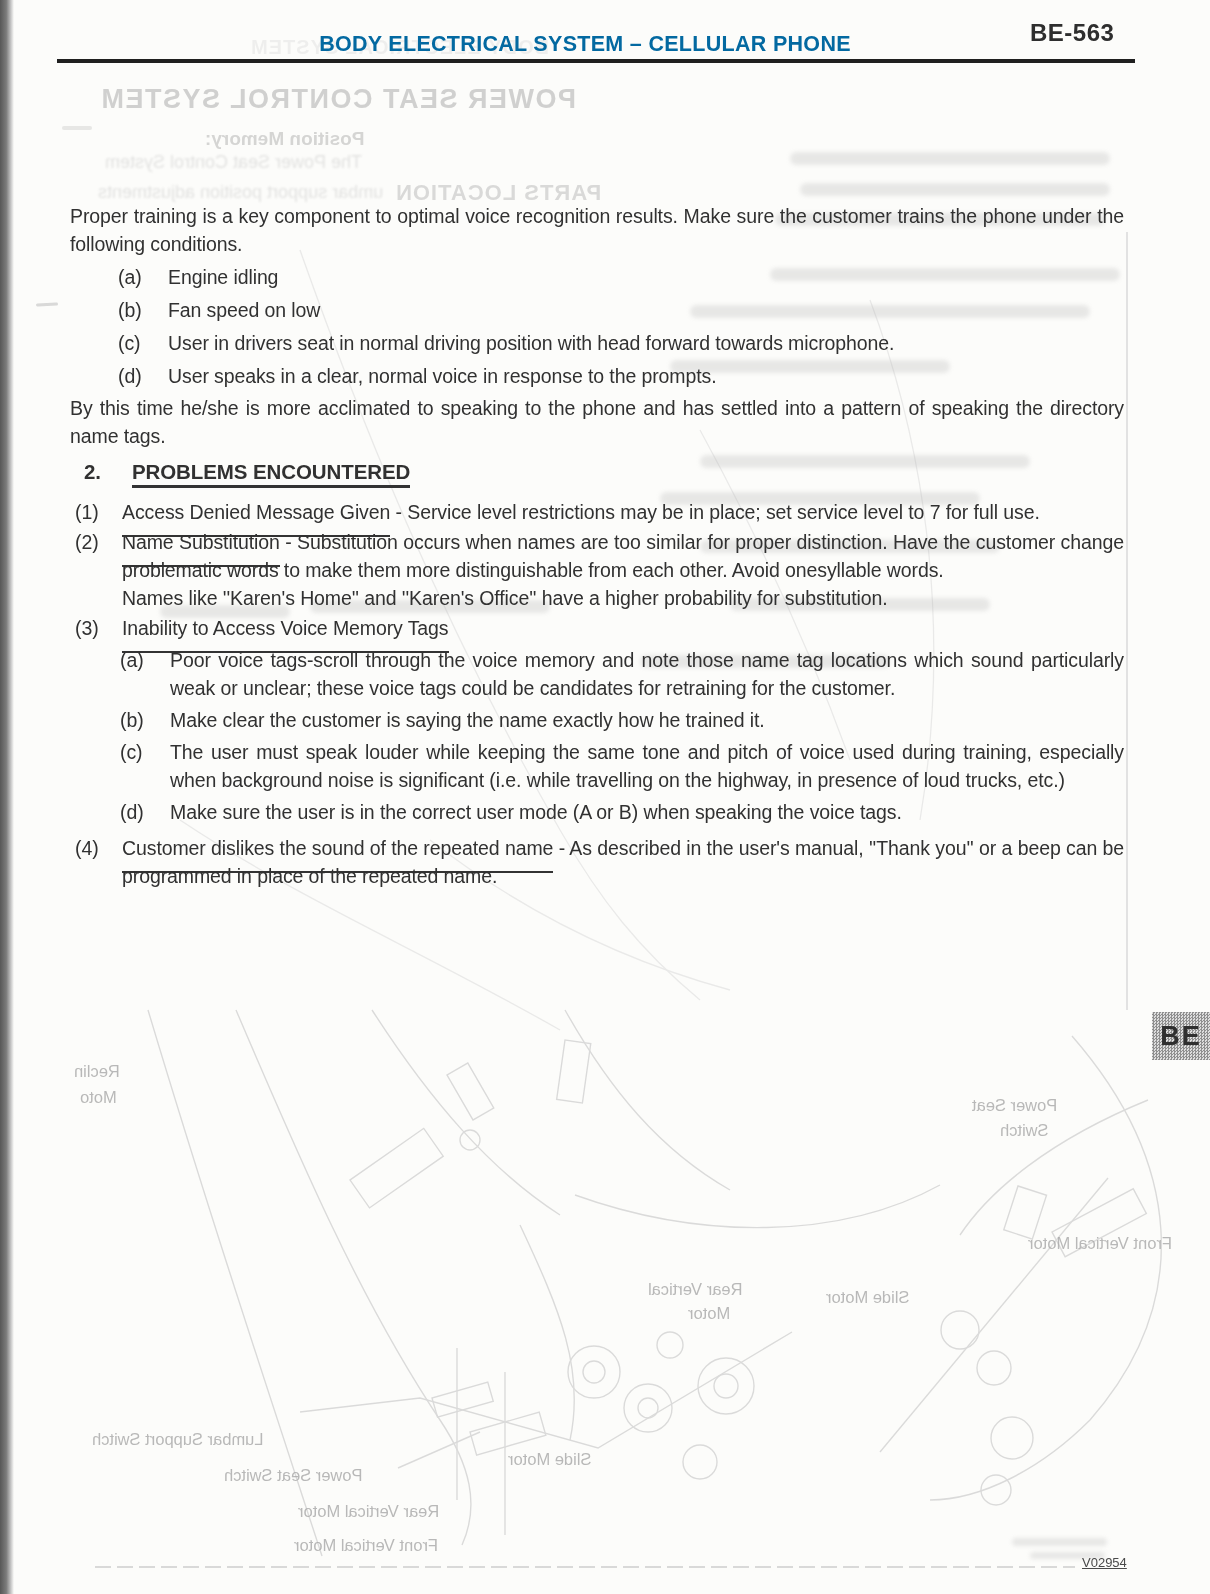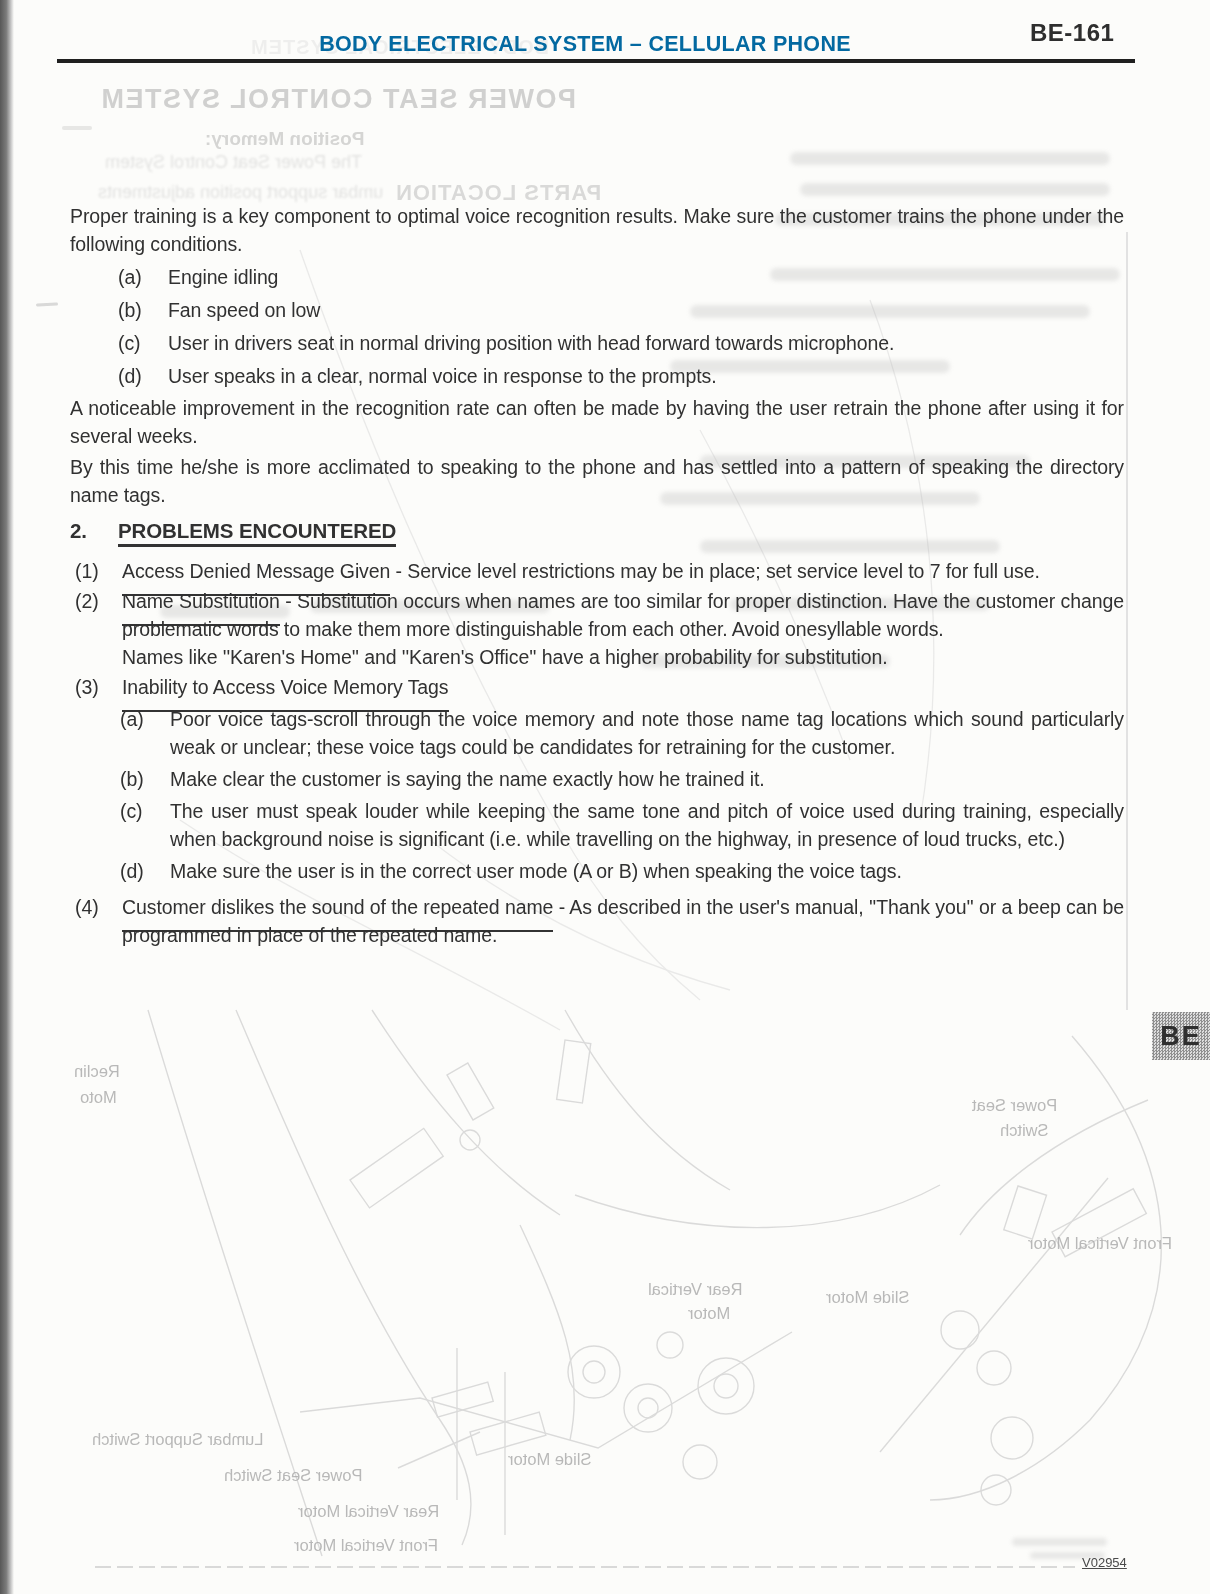--- a/index.html
+++ b/index.html
@@ -27,21 +27,21 @@
     font-size:21.5px; font-weight:bold; letter-spacing:.3px; color:#0369a1; z-index:2; }
   .header-rule { position:absolute; left:57px; top:59px; width:1078px; height:4px;
     background:#1f1f1f; z-index:2; }
   .title-box { position:absolute; left:362px; top:112px; width:443px; height:56px;
     border:3px solid #1a1a1a; text-align:center; padding-top:4px; z-index:2; }
   .title-box div { font-size:21px; font-weight:bold; line-height:27px; color:#222; }
   
   .content { position:absolute; left:70px; top:202px; width:1054px; z-index:2;
     font-size:19.5px; line-height:28px; letter-spacing:-.1px; color:#313131; }
   .sec-head { margin:0 0 9px 0; }
-  .sec-head.second { margin:8px 0 12px 0; }
+  .sec-head.second { margin:8px 0 12px 14px; }
   .sec-num { display:inline-block; width:48px; font-size:20.5px; font-weight:bold; }
   .sec-title { font-size:20.5px; font-weight:bold; border-bottom:3px solid #333; padding-bottom:2px; }
   .para { margin:0 0 3px 0; text-align:justify; }
   .abc-list { margin:3px 0 4px 0; }
   .abc { display:flex; margin:5px 0 0 48px; }
   .abc-label { flex:0 0 50px; }
   .abc-text { flex:1; }
   .prob { display:flex; margin-top:2px; }
   .prob-label { flex:0 0 47px; padding-left:5px; }
   .prob-body { flex:1; text-align:justify; }
@@ -148,21 +148,21 @@
   <span class="ghost-text seat-label" style="left:224px; top:1466px;">Power Seat Switch</span>
   <span class="ghost-text seat-label" style="left:508px; top:1450px;">Slide Motor</span>
   <span class="ghost-text seat-label" style="left:298px; top:1502px;">Rear Vertical Motor</span>
   <span class="ghost-text seat-label" style="left:294px; top:1536px;">Front Vertical Motor</span>
 
   <div class="edge-band"></div>
   <div class="fold-line"></div>
   <div class="pencil-dash" style="left:36px; top:303px; width:22px; height:3px; opacity:.5; transform:rotate(-3deg);"></div>
   <div class="pencil-dash" style="left:62px; top:126px; width:30px; height:4px; opacity:.3;"></div>
 
-  <div class="page-number">BE-161</div>
+  <div class="page-number">BE-563</div>
   <div class="header-title">BODY ELECTRICAL SYSTEM – CELLULAR PHONE</div>
   <div class="header-rule"></div>
 
 
   <div class="content">
 
 
     <p class="para">Proper training is a key component to optimal voice recognition results. Make sure the customer trains the phone under the following conditions.</p>
 
     <div class="abc-list">
@@ -177,21 +177,20 @@
       <div class="abc">
         <span class="abc-label">(c)</span>
         <span class="abc-text">User in drivers seat in normal driving position with head forward towards microphone.</span>
       </div>
       <div class="abc">
         <span class="abc-label">(d)</span>
         <span class="abc-text">User speaks in a clear, normal voice in response to the prompts.</span>
       </div>
     </div>
 
-    <p class="para">A noticeable improvement in the recognition rate can often be made by having the user retrain the phone after using it for several weeks.</p>
     <p class="para">By this time he/she is more acclimated to speaking to the phone and has settled into a pattern of speaking the directory name tags.</p>
 
     <div class="sec-head second">
       <span class="sec-num">2.</span><span class="sec-title">PROBLEMS ENCOUNTERED</span>
     </div>
 
     <div class="prob">
       <span class="prob-label">(1)</span>
       <div class="prob-body">
         <span class="u">Access Denied Message Given</span><span> - Service level restrictions may be in place; set service level to 7 for full use.</span>

